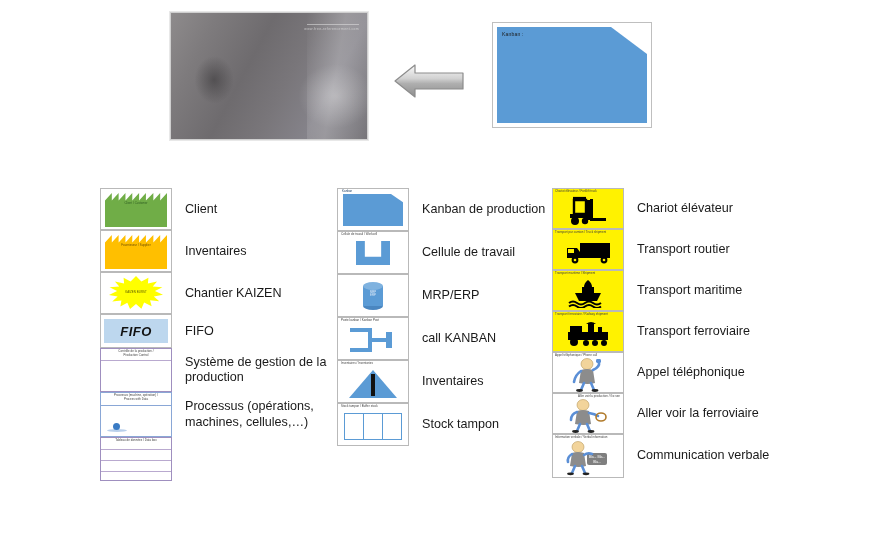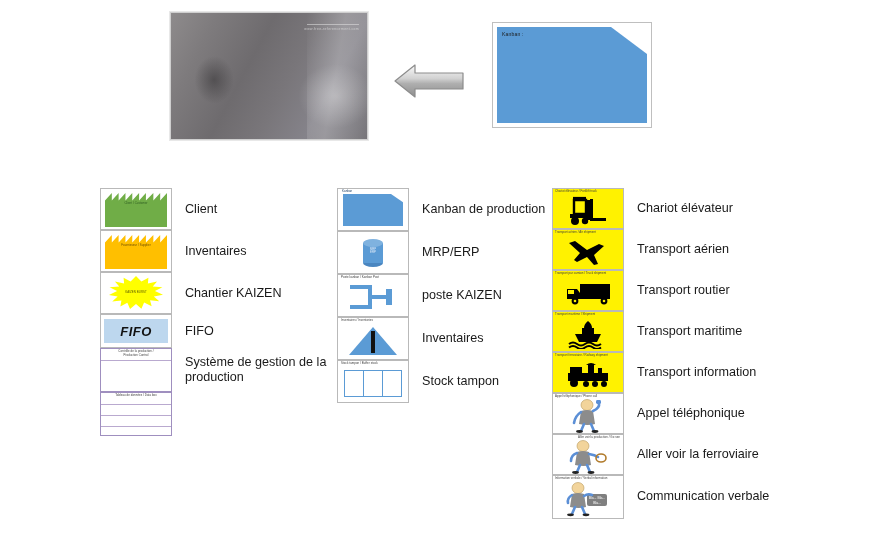--- a/index.html
+++ b/index.html
@@ -258,20 +258,30 @@
 
   <div class="legend-row">
     <div class="tile t-control">
       <div class="inner-line"></div>
       <div class="tile-cap">Contrôle de la production /
 Production Control</div>
     </div>
     <div class="row-label two-line">Système de gestion de la production</div>
   </div>
 
+  <div class="legend-row">
+    <div class="tile t-process">
+      <div class="inner-line"></div>
+      <div class="tile-cap">Processus (machine, opération) /
+Process with Data</div>
+      <div class="dot-shadow"></div>
+      <div class="dot"></div>
+    </div>
+    <div class="row-label two-line">Processus (opérations, machines, cellules,…)</div>
+  </div>
 
   <div class="legend-row">
     <div class="tile t-databox">
       <div class="db-line" style="top:11px"></div>
       <div class="db-line" style="top:22px"></div>
       <div class="db-line" style="top:33px"></div>
       <div class="tile-cap">Tableau de données / Data box</div>
     </div>
   </div>
 
@@ -281,20 +291,27 @@
 <div class="column" id="col-mid">
 
   <div class="legend-row">
     <div class="tile t-mid">
       <div class="kanban-prod"></div>
       <div class="tile-cap" style="text-align:left;padding-left:4px;color:#1b3d63">Kanban</div>
     </div>
     <div class="row-label">Kanban de production</div>
   </div>
 
+  <div class="legend-row">
+    <div class="tile t-mid">
+      <div class="tile-cap" style="text-align:left;padding-left:3px">Cellule de travail / Workcell</div>
+      <div class="cell-shape"></div>
+    </div>
+    <div class="row-label">Cellule de travail</div>
+  </div>
 
   <div class="legend-row">
     <div class="tile t-mid">
       <div class="cylinder">
         <div class="cyl-bot"></div>
         <div class="cyl-body"></div>
         <div class="cyl-top"></div>
         <div class="cyl-txt">MRP<br>ERP</div>
       </div>
       <div class="tile-cap"></div>
@@ -304,21 +321,21 @@
 
   <div class="legend-row">
     <div class="tile t-mid">
       <div class="tile-cap" style="text-align:left;padding-left:3px">Poste kanban / Kanban Post</div>
       <div class="kanbanpost">
         <svg width="52" height="28" viewBox="0 0 52 28" preserveAspectRatio="none">
           <path d="M2,2 L24,2 L24,12 L38,12 L38,6 L44,6 L44,22 L38,22 L38,16 L24,16 L24,26 L2,26 L2,22 L20,22 L20,6 L2,6 Z" fill="#5B9BD5"></path>
         </svg>
       </div>
     </div>
-    <div class="row-label">poste KAIZEN</div>
+    <div class="row-label">call KANBAN</div>
   </div>
 
 
   <div class="legend-row">
     <div class="tile t-mid">
       <div class="tile-cap" style="text-align:left;padding-left:3px">Inventaires / Inventories</div>
       <div class="triangle-up-wrap">
         <div class="triangle-up"></div>
         <div class="triangle-bar"></div>
       </div>
@@ -355,31 +372,20 @@
           <path d="M6,18 L24,18 L24,22 L6,22 Z" fill="#000"></path>
           <circle cx="11" cy="25" r="4" fill="#000"></circle>
           <circle cx="21" cy="25" r="3.2" fill="#000"></circle>
           <path d="M9,2 L22,2" stroke="#000" stroke-width="2.2"></path>
         </svg>
       </div>
     </div>
     <div class="row-label">Chariot élévateur</div>
   </div>
 
-  <div class="legend-row">
-    <div class="tile t-yellow">
-      <div class="tile-cap" style="text-align:left;padding-left:2px">Transport aérien / Air shipment</div>
-      <div class="glyph">
-        <svg width="46" height="30" viewBox="0 0 46 30">
-          <path d="M4,6 L10,4 L22,13 L34,7 L39,9 L29,18 L33,27 L29,28 L22,20 L12,25 L9,23 L15,16 Z" fill="#000"></path>
-        </svg>
-      </div>
-    </div>
-    <div class="row-label">Transport aérien</div>
-  </div>
 
   <div class="legend-row">
     <div class="tile t-yellow">
       <div class="tile-cap" style="text-align:left;padding-left:2px">Transport par camion / Truck shipment</div>
       <div class="glyph">
         <svg width="50" height="26" viewBox="0 0 50 26">
           <rect x="17" y="4" width="30" height="15" fill="#000"></rect>
           <path d="M4,9 L14,9 L17,13 L17,19 L4,19 Z" fill="#000"></path>
           <rect x="5" y="10" width="6" height="4" fill="#FFF200"></rect>
           <circle cx="12" cy="21" r="3.4" fill="#000"></circle>
@@ -418,21 +424,21 @@
           <rect x="26" y="4" width="6" height="9" fill="#000"></rect>
           <path d="M24,4 q5,-4 10,0 Z" fill="#000"></path>
           <rect x="36" y="7" width="4" height="6" fill="#000"></rect>
           <circle cx="12" cy="22" r="4" fill="#000"></circle>
           <circle cx="24" cy="23" r="3" fill="#000"></circle>
           <circle cx="33" cy="23" r="3" fill="#000"></circle>
           <circle cx="42" cy="23" r="3" fill="#000"></circle>
         </svg>
       </div>
     </div>
-    <div class="row-label">Transport information</div>
+    <div class="row-label">Transport ferroviaire</div>
   </div>
 
   <div class="legend-row">
     <div class="tile t-yellow t-person">
       <div class="tile-cap" style="text-align:left;padding-left:2px">Appel téléphonique / Phone call</div>
       <div class="person-glyph">
         <svg width="40" height="34" viewBox="0 0 40 34">
           <ellipse cx="19" cy="6" rx="6" ry="5.5" fill="#F2D49B" stroke="#b89a5e" stroke-width=".6"></ellipse>
           <path d="M13,12 q6,-2 12,0 l2,13 q-7,2 -16,0 Z" fill="#8C8C8C"></path>
           <path d="M25,12 q7,-3 6,-8" stroke="#5B8FD6" stroke-width="2.6" fill="none" stroke-linecap="round"></path>

